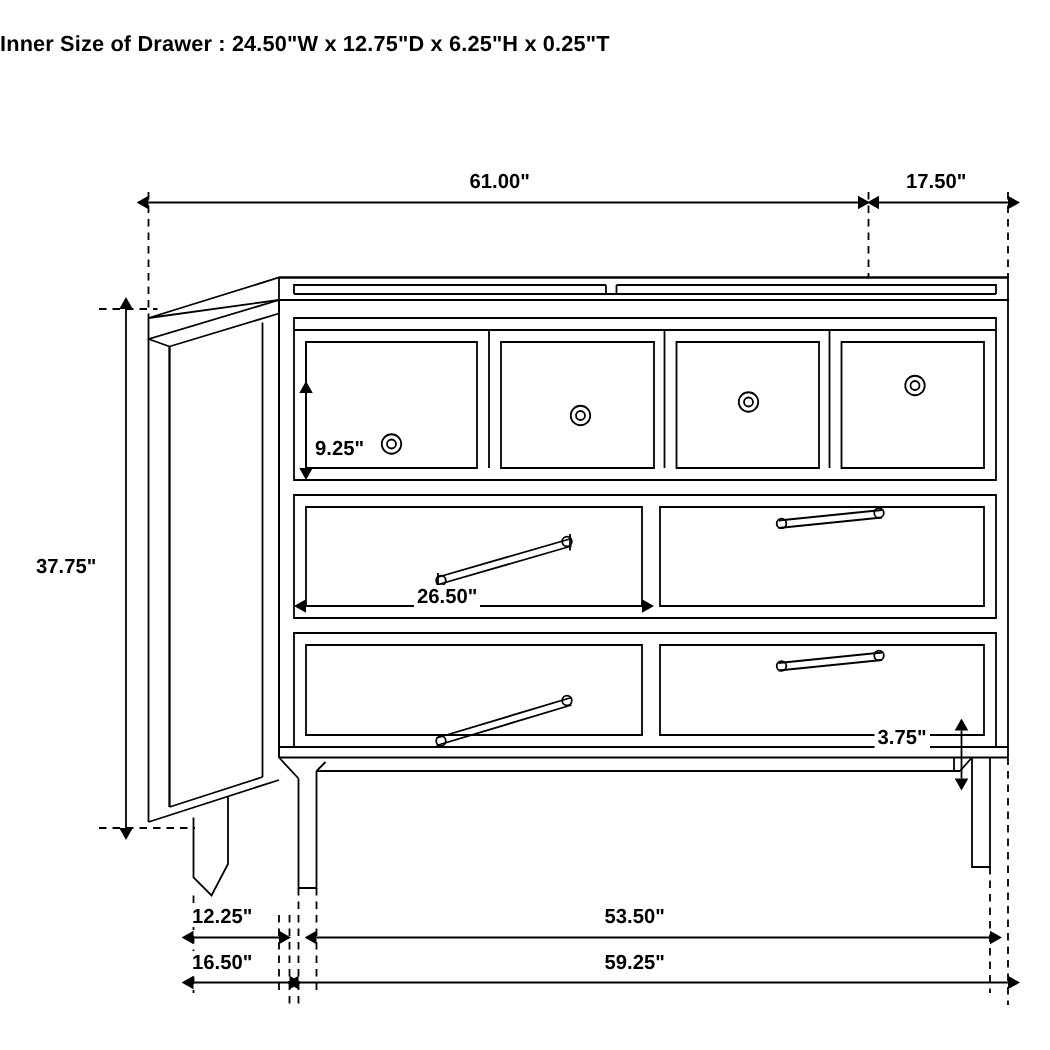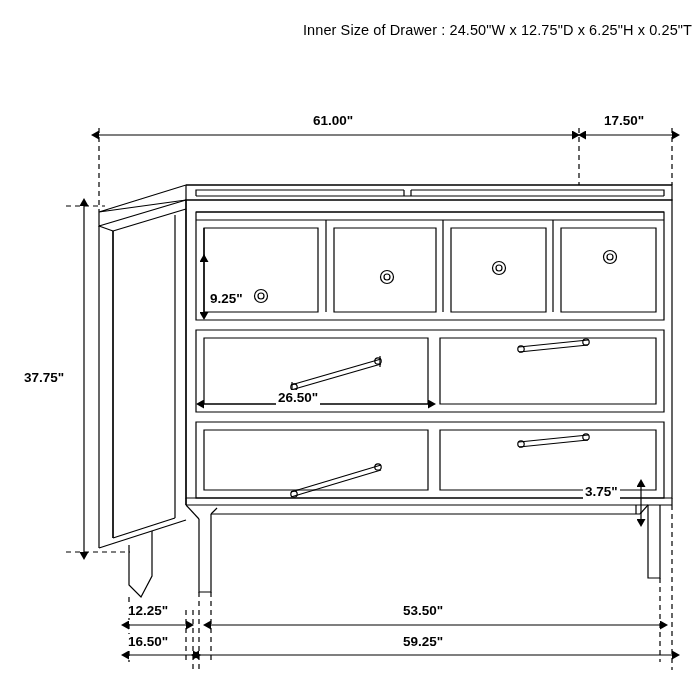--- a/index.html
+++ b/index.html
@@ -19,23 +19,23 @@
     position: absolute;
     left: 0; top: 0;
     width: 700px;
     height: 700px;
   }
   .title {
     position: absolute;
     left: 0;
     top: 22px;
     width: 692px;
-    text-align: right;
+    text-align: left;
     font-size: 14.5px;
-    font-weight: normal;
+    font-weight: bold;
     letter-spacing: 0.1px;
     white-space: nowrap;
   }
   svg.diagram {
     position: absolute;
     left: 0;
     top: 0;
     width: 700px;
     height: 700px;
   }

